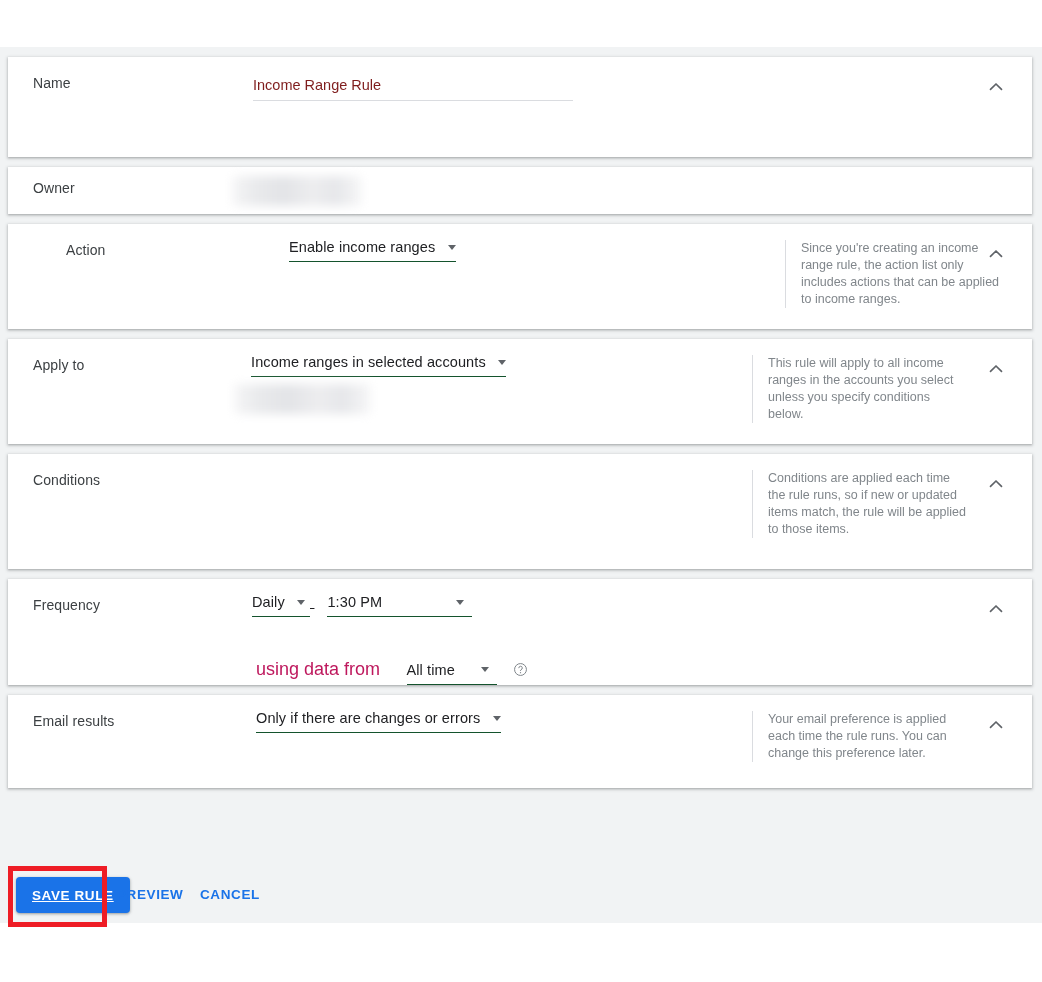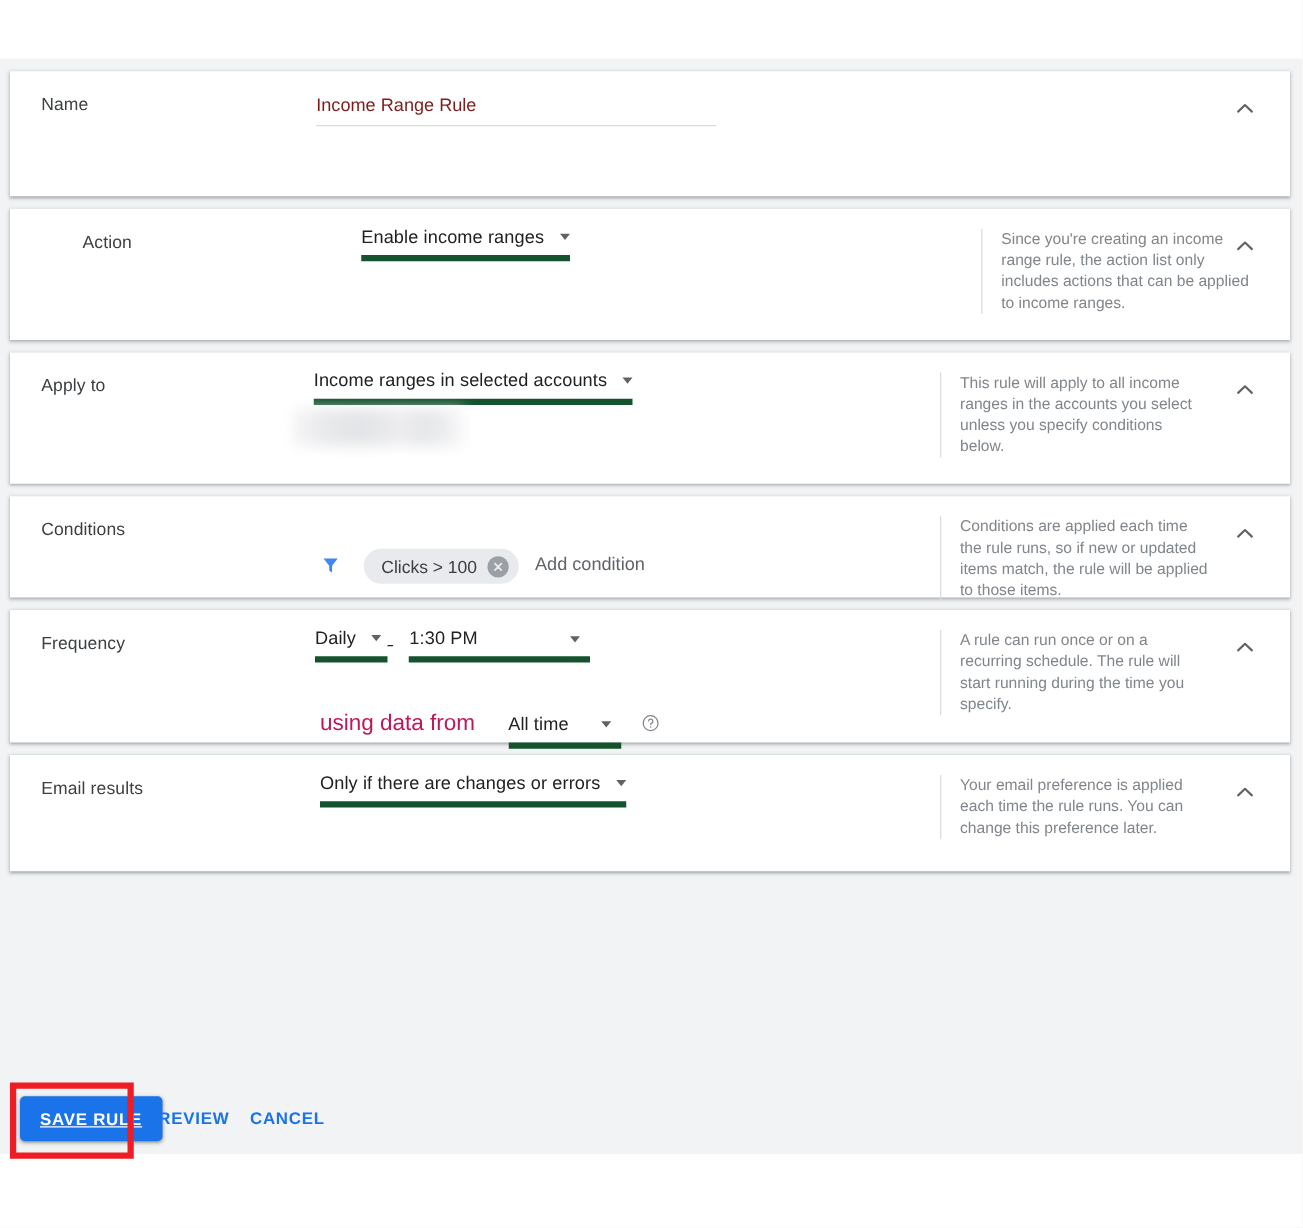--- a/index.html
+++ b/index.html
@@ -69,21 +69,21 @@
   }
   .value-col {
     position: absolute;
     left: 240px;
     top: 0;
   }
   
   .dd {
     display: inline-block;
     position: relative;
-    border-bottom: 5px solid #14532d;
+    border-bottom: 1px solid #14532d;
     padding: 0 0 5px 0;
     box-sizing: border-box;
     cursor: pointer;
     white-space: nowrap;
   }
   .dd .dd-text {
     font-size: 14.5px;
     color: #202124;
     letter-spacing: 0.1px;
   }
@@ -263,20 +263,26 @@
           <span class="text-input" title="Rule name">Income Range Rule</span>
         </div>
         <div class="collapse-btn">
           <svg width="24" height="24" viewBox="0 0 24 24">
             <path d="M6.5 14.3 L12 9 L17.5 14.3" fill="none" stroke="#5f6368" stroke-width="1.7" stroke-linecap="round" stroke-linejoin="round"></path>
           </svg>
         </div>
       </div>
     </div>
 
+    <div class="card" style="height:47px;">
+      <div class="card-inner">
+        <div class="row-label" style="top:13px;">Owner</div>
+        <div class="blurred" style="position:absolute; left:224px; top:9px; width:130px; height:30px;"></div>
+      </div>
+    </div>
 
     <div class="card" style="height:105px;padding-left:33px;">
       <div class="card-inner">
         <div class="row-label">Action</div>
         <div class="value-col" style="left:248px; top:14px;">
           <span class="dd">
             <span class="dd-text">Enable income ranges</span>
             <span class="caret"></span>
           </span>
         </div>
@@ -301,39 +307,23 @@
         <div class="blurred" style="position:absolute; left:226px; top:45px; width:137px; height:30px;"></div>
         <div class="help" style="top:16px;">This rule will apply to all income ranges in the accounts you select unless you specify conditions below.</div>
         <div class="collapse-btn">
           <svg width="24" height="24" viewBox="0 0 24 24">
             <path d="M6.5 14.3 L12 9 L17.5 14.3" fill="none" stroke="#5f6368" stroke-width="1.7" stroke-linecap="round" stroke-linejoin="round"></path>
           </svg>
         </div>
       </div>
     </div>
 
-    <div class="card" style="height:81px;">
+    <div class="card" style="height:115px;">
       <div class="card-inner">
         <div class="row-label">Conditions</div>
-        <div class="value-col" style="left:240px; top:42px; width:460px; height:30px;">
-          <span class="filter-icon">
-            <svg width="17" height="17" viewBox="0 0 24 24">
-              <path d="M4 4 H20 L13.6 12 V20 L10.4 17.6 V12 Z" fill="#4285f4"></path>
-            </svg>
-          </span>
-          <span class="chip">
-            <span class="chip-label">Clicks &gt; 100</span>
-            <span class="chip-x">
-              <svg width="11" height="11" viewBox="0 0 24 24">
-                <path d="M6.5 6.5 L17.5 17.5 M17.5 6.5 L6.5 17.5" stroke="#e8eaed" stroke-width="3.2" stroke-linecap="round"></path>
-              </svg>
-            </span>
-          </span>
-          <span class="add-condition">Add condition</span>
-        </div>
         <div class="help" style="top:16px;">Conditions are applied each time the rule runs, so if new or updated items match, the rule will be applied to those items.</div>
         <div class="collapse-btn">
           <svg width="24" height="24" viewBox="0 0 24 24">
             <path d="M6.5 14.3 L12 9 L17.5 14.3" fill="none" stroke="#5f6368" stroke-width="1.7" stroke-linecap="round" stroke-linejoin="round"></path>
           </svg>
         </div>
       </div>
     </div>
 
     <div class="card" style="height:106px;">
@@ -356,21 +346,20 @@
             <span class="caret caret-far" style="top:6px;"></span>
           </span>
           <span class="help-circle" style="margin-left:12px;">
             <svg width="15" height="15" viewBox="0 0 24 24">
               <circle cx="12" cy="12" r="9.5" fill="none" stroke="#80868b" stroke-width="1.6"></circle>
               <path d="M9.3 9.2 a2.8 2.8 0 1 1 3.5 3.1 c-0.6 0.3 -0.8 0.8 -0.8 1.5" fill="none" stroke="#80868b" stroke-width="1.6" stroke-linecap="round"></path>
               <circle cx="12" cy="17" r="1.05" fill="#80868b"></circle>
             </svg>
           </span>
         </div>
-        <div class="help" style="top:16px;">A rule can run once or on a recurring schedule. The rule will start running during the time you specify.</div>
         <div class="collapse-btn">
           <svg width="24" height="24" viewBox="0 0 24 24">
             <path d="M6.5 14.3 L12 9 L17.5 14.3" fill="none" stroke="#5f6368" stroke-width="1.7" stroke-linecap="round" stroke-linejoin="round"></path>
           </svg>
         </div>
       </div>
     </div>
 
     <div class="card" style="height:93px;">
       <div class="card-inner">

